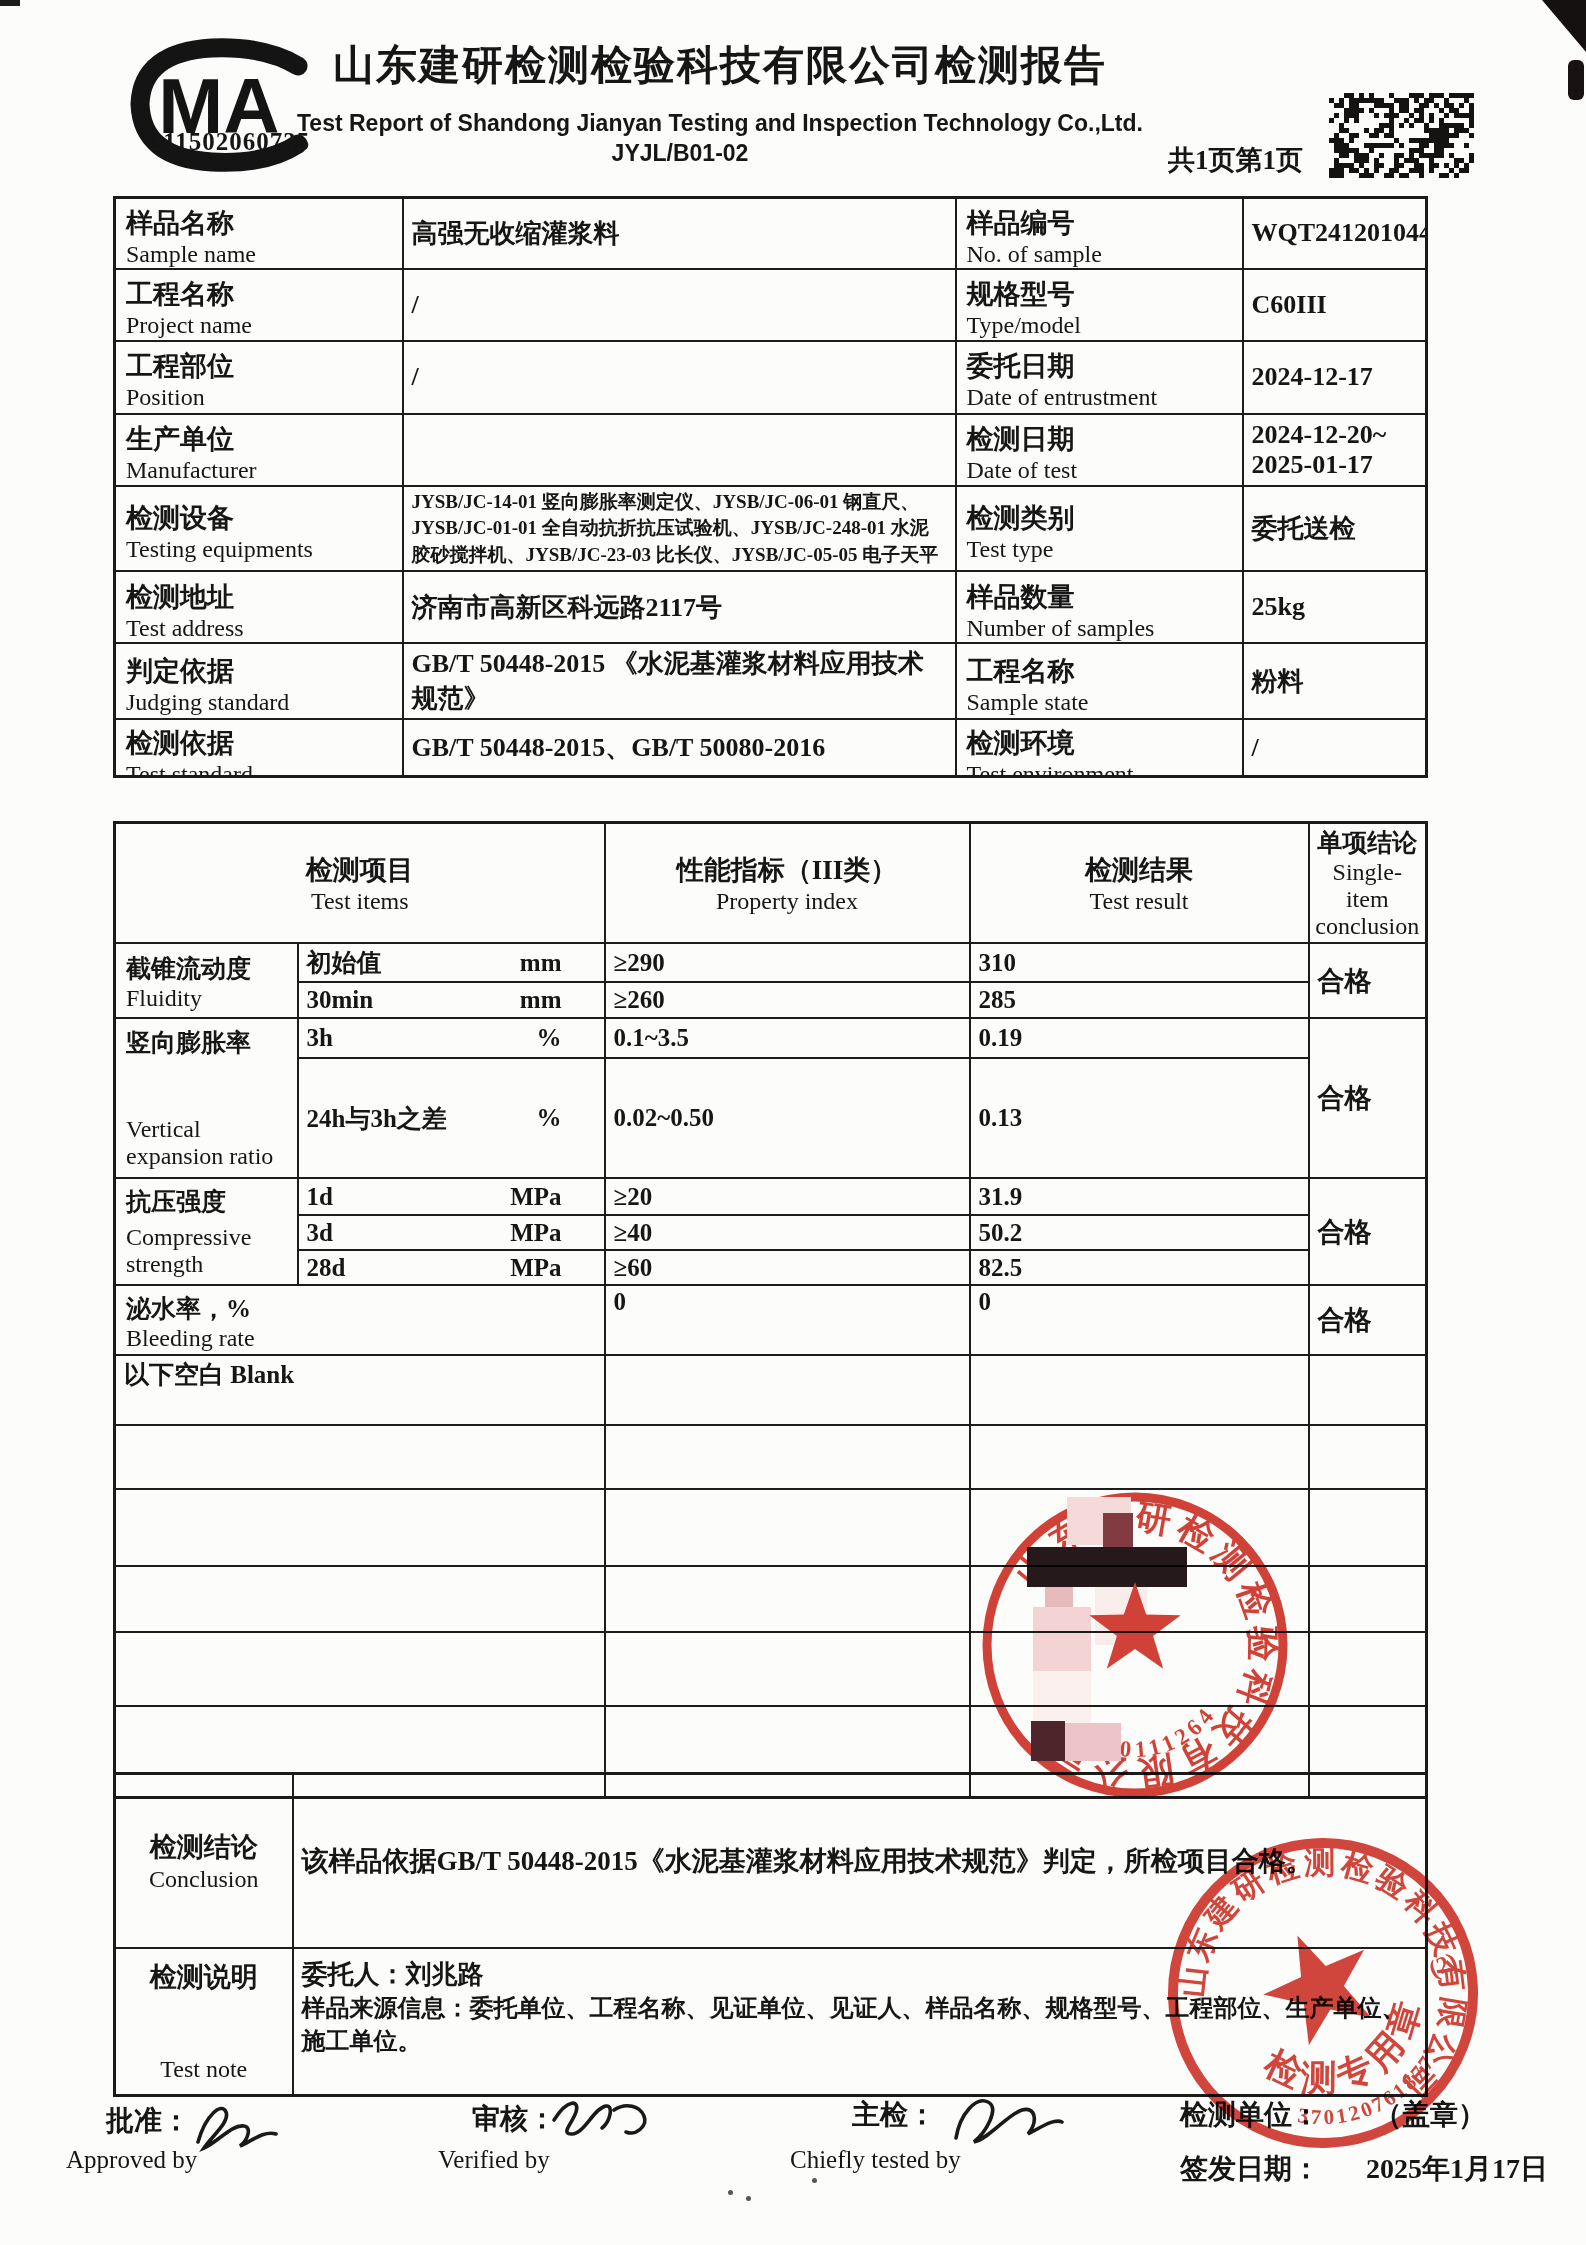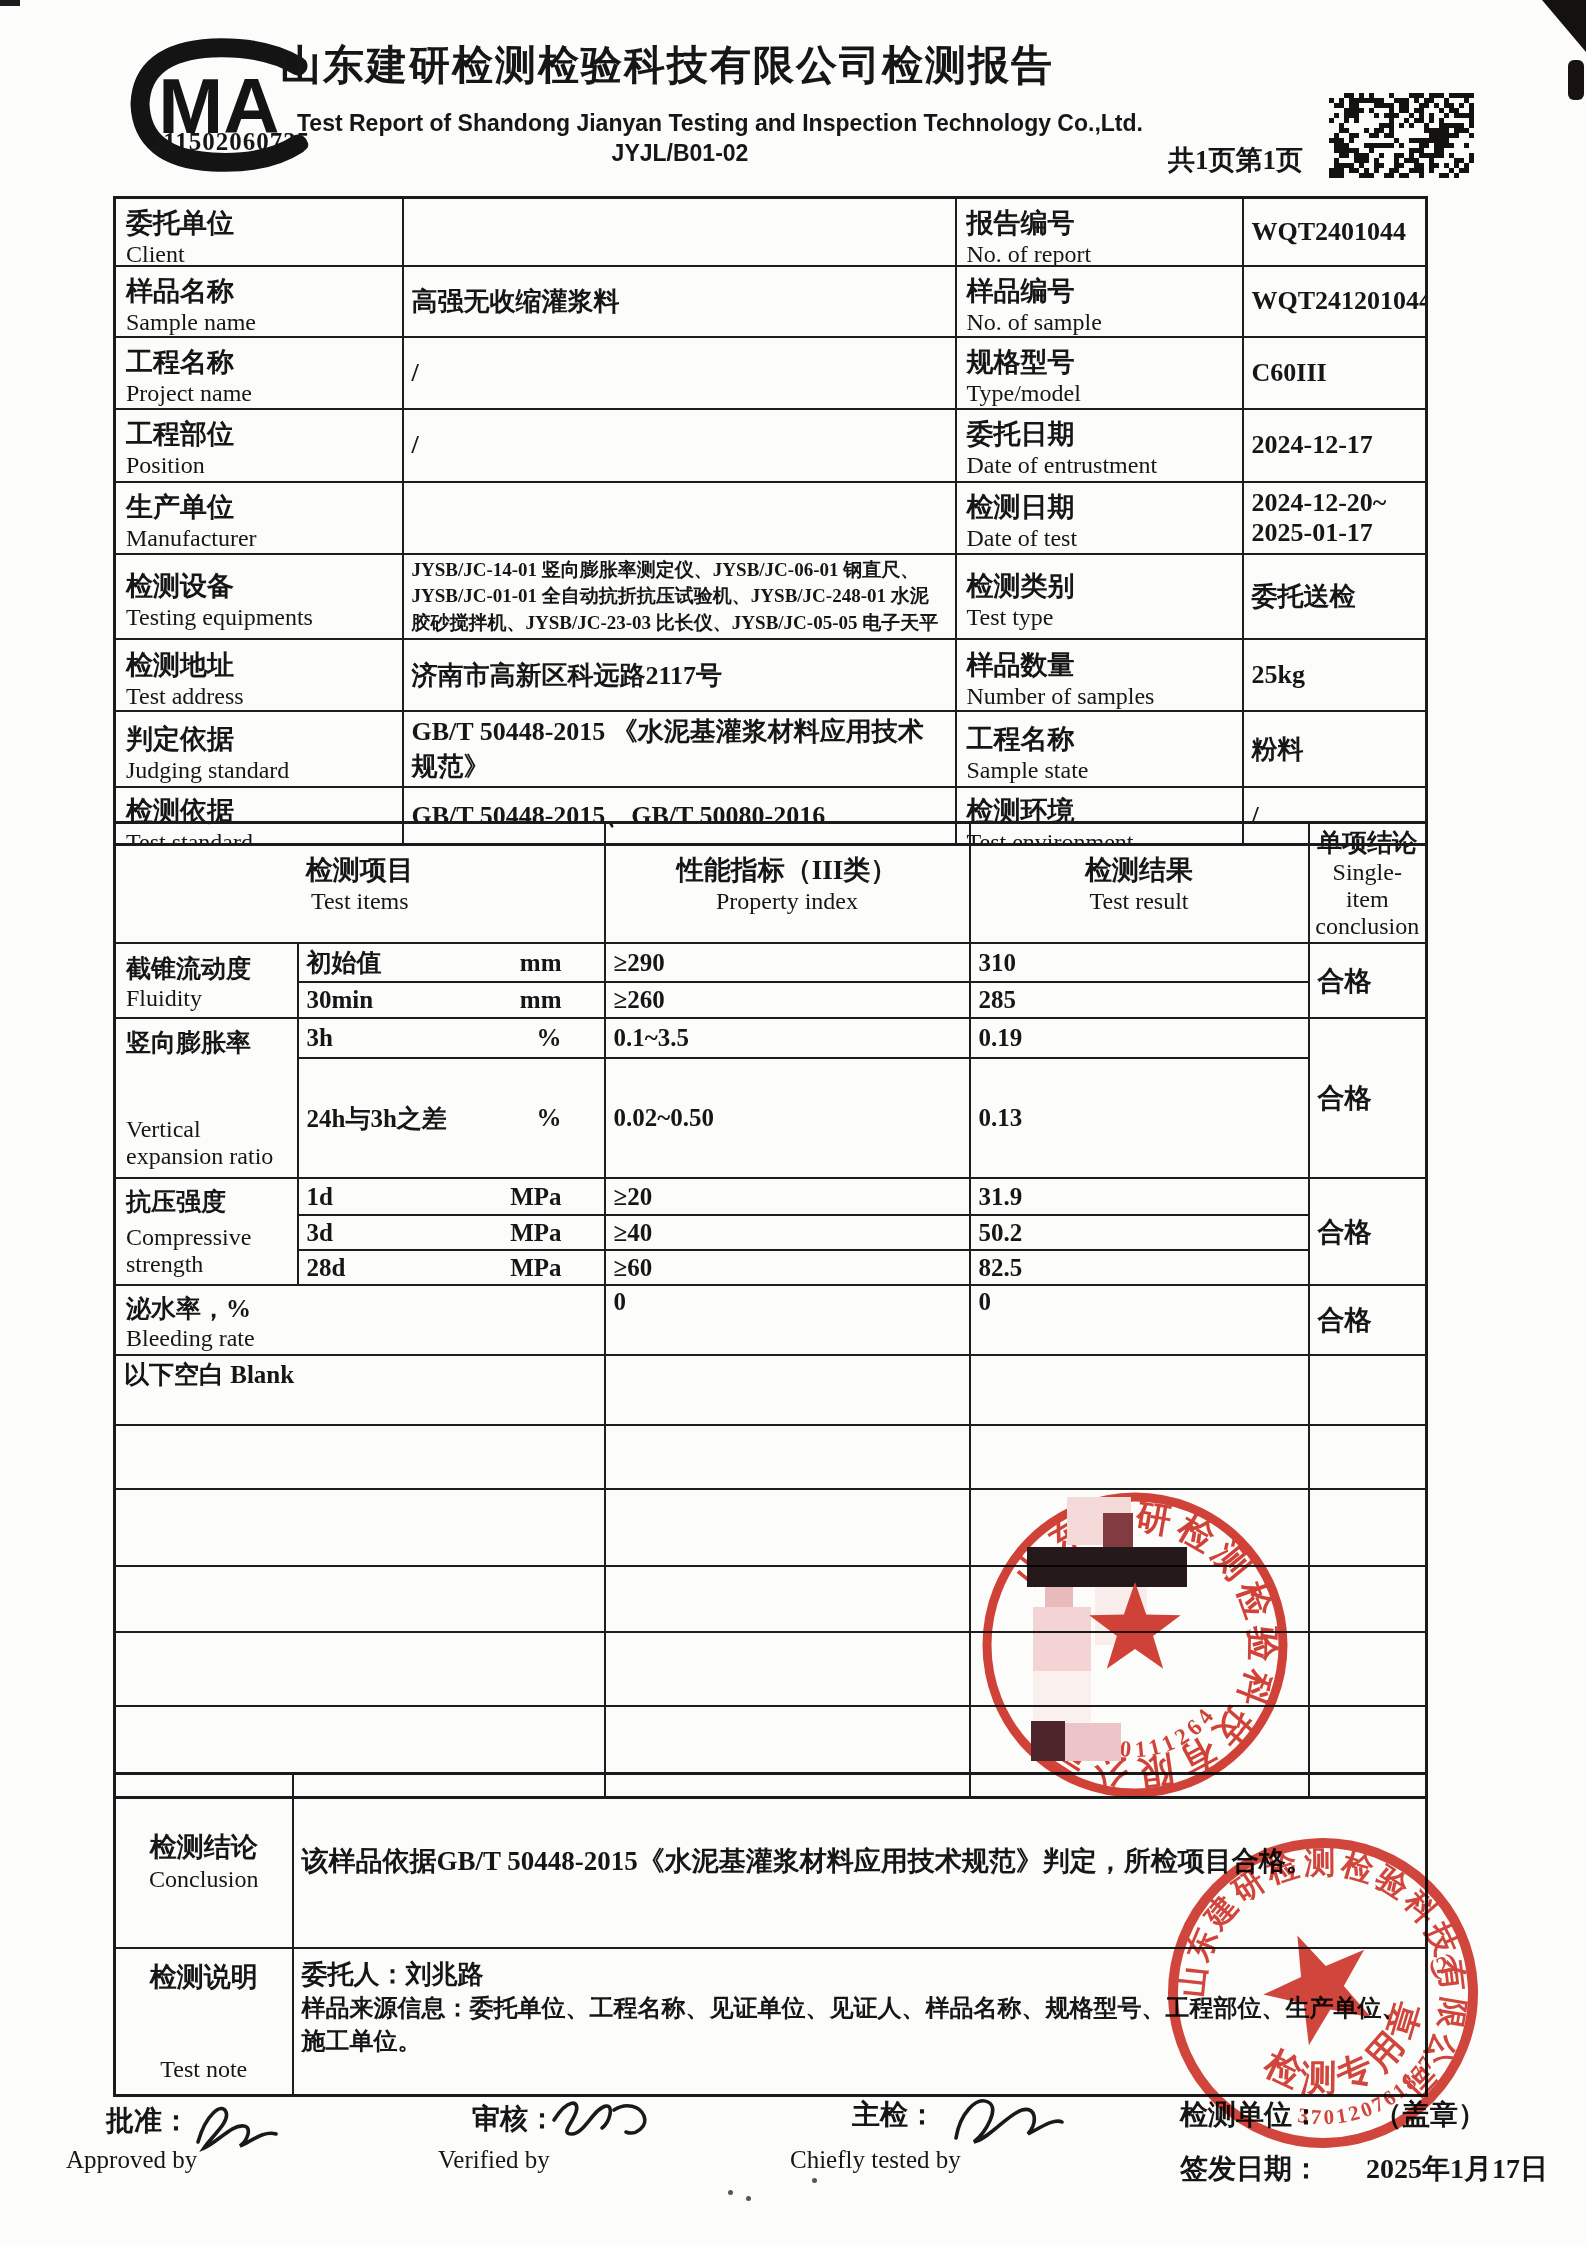--- a/index.html
+++ b/index.html
@@ -3,21 +3,21 @@
 <meta charset="utf-8">
 <style>
   html,body{margin:0;padding:0;background:#8a8a8a;}
   .page{position:relative;width:1586px;height:2245px;margin:0 auto;background:#fcfcfa;
         font-family:"Liberation Serif","DejaVu Serif",serif;color:#161616;overflow:hidden;}
 
   
   .cma{position:absolute;left:126px;top:38px;width:210px;height:140px;}
   .cma-num{position:absolute;left:120px;top:128px;width:220px;text-align:center;
            font-size:25px;letter-spacing:1px;font-weight:600;}
-  .title-zh{position:absolute;left:280px;top:38px;width:880px;
+  .title-zh{position:absolute;left:280px;top:38px;width:880px;text-align:center;
             font-size:41px;font-weight:700;letter-spacing:2px;}
   .title-en{position:absolute;left:230px;top:94px;width:980px;text-align:center;
             font-size:23px;font-weight:700;font-family:"Liberation Sans",sans-serif;margin-top:16px;}
   .form-code{position:absolute;left:480px;top:140px;width:400px;text-align:center;
              font-size:23px;font-weight:600;font-family:"Liberation Sans",sans-serif;}
   .pages{position:absolute;left:1168px;top:142px;font-size:27px;font-weight:600;}
   .qr{position:absolute;left:1328px;top:92px;width:148px;height:86px;}
   .corner-wedge{position:absolute;right:0;top:0;width:0;height:0;
       border-style:solid;border-width:0 44px 52px 0;border-color:transparent #151110 transparent transparent;}
   .edge-blob{position:absolute;right:2px;top:60px;width:16px;height:40px;background:#181312;border-radius:6px;}
@@ -338,36 +338,20 @@
     </svg>
 
   <table class="tbl info">
     <colgroup>
         <col style="width:288px">
         <col style="width:553px">
         <col style="width:287px">
         <col style="width:184px">
       </colgroup>
     <tbody>
-        <tr style="height:68px">
-      <td>
-            <div class="vfill" style="height:58px">
-              <span class="zh">委托单位</span>
-              <span class="en">Client</span>
-            </div>
-          </td>
-      <td class="val"></td>
-      <td>
-            <div class="vfill" style="height:58px">
-              <span class="zh">报告编号</span>
-              <span class="en">No. of report</span>
-            </div>
-          </td>
-      <td class="val">WQT2401044</td>
-    </tr>
     <tr style="height:71px">
       <td>
             <div class="vfill" style="height:60px">
               <span class="zh">样品名称</span>
               <span class="en">Sample name</span>
             </div>
           </td>
       <td class="val">高强无收缩灌浆料</td>
       <td>
             <div class="vfill" style="height:60px">

